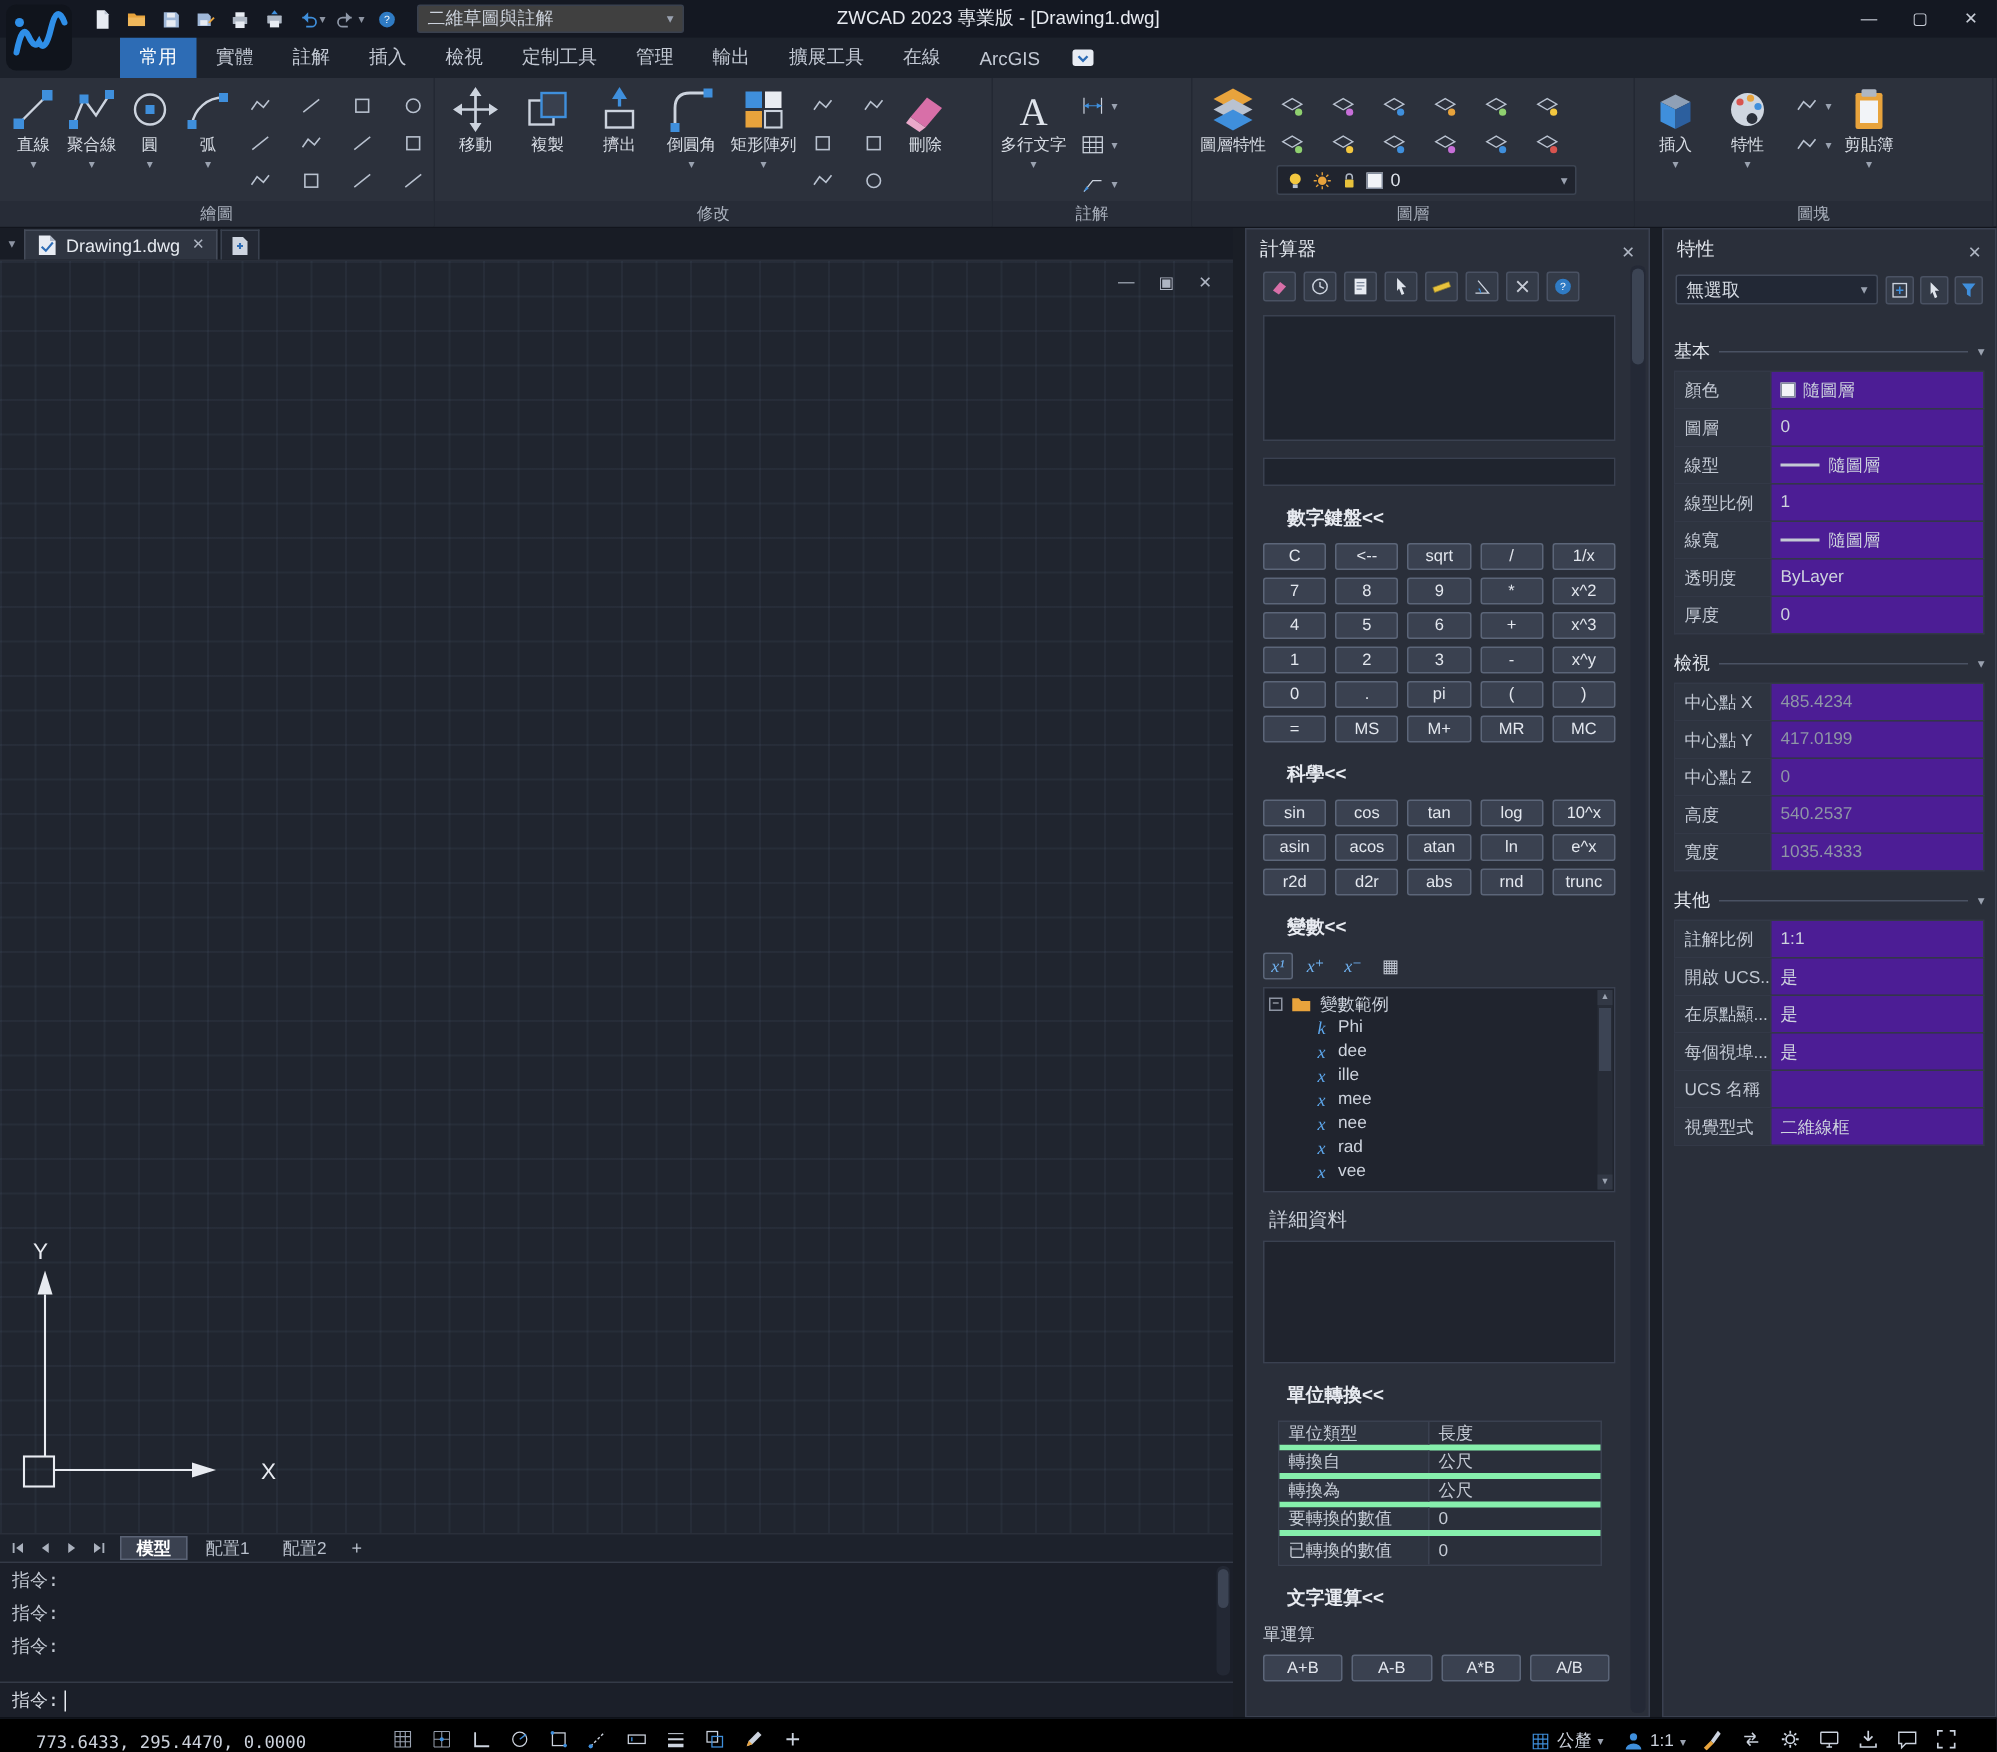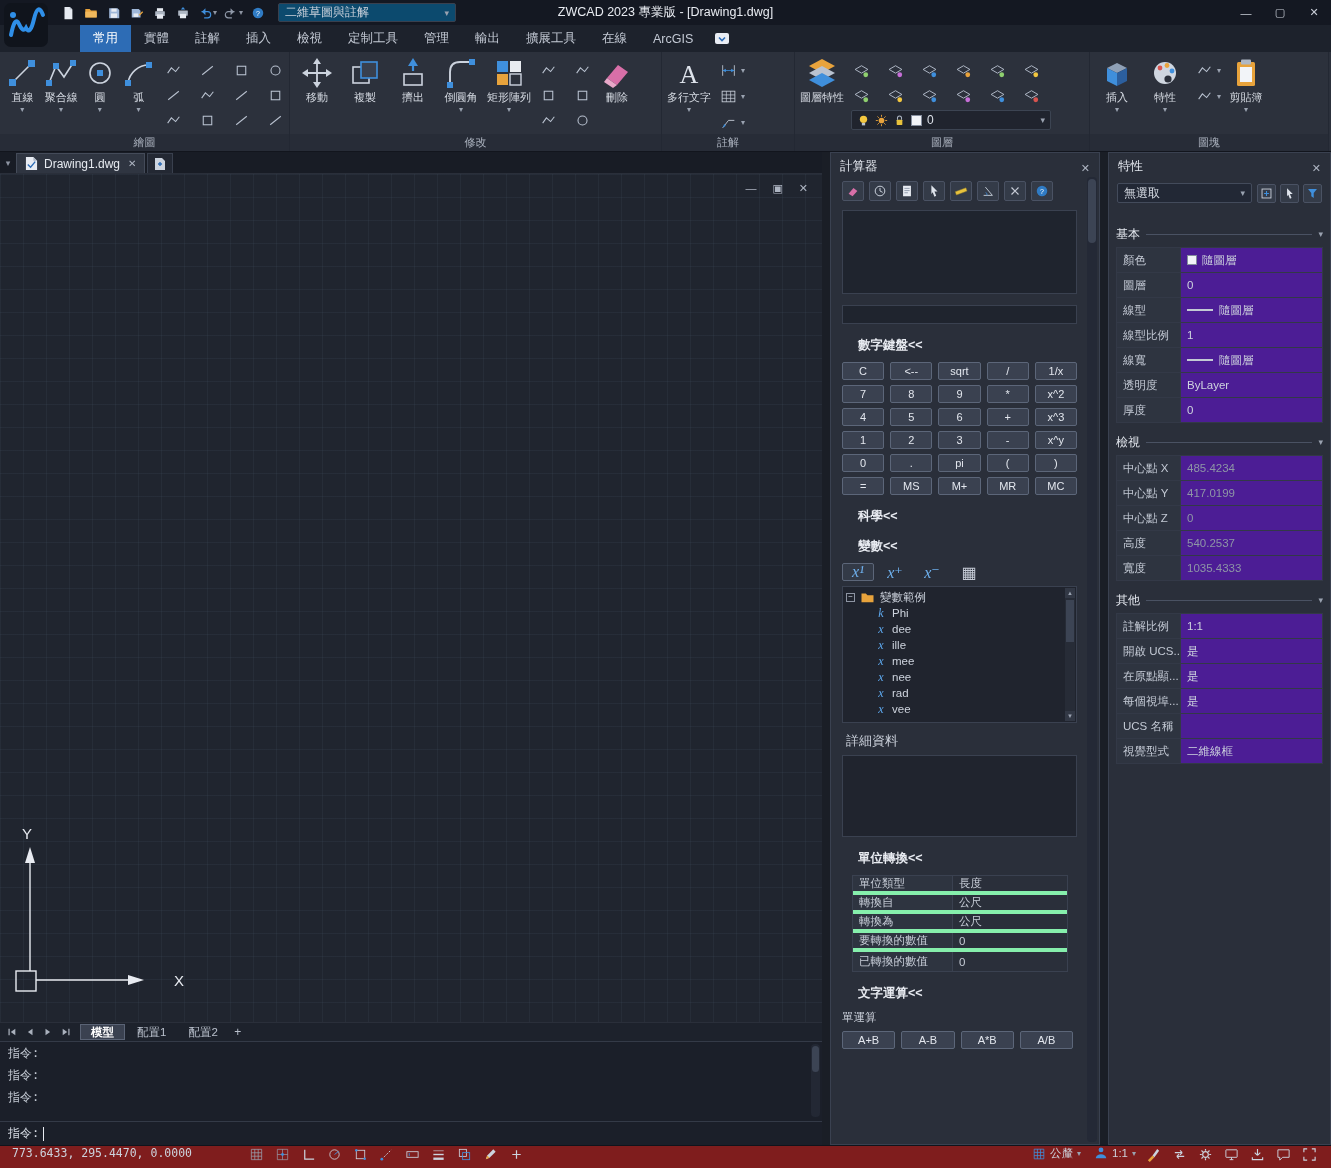--- a/index.html
+++ b/index.html
@@ -6,21 +6,21 @@
 html,body{width:1331px;height:1168px}
 body{font-family:"Liberation Sans","DejaVu Sans",sans-serif;background:#1a1e26;color:#d2d7df;font-size:12px;overflow:hidden;position:relative}
 svg{display:block}
 
 .titlebar{position:absolute;left:0;top:0;width:100%;height:25px;background:#141822;display:flex;align-items:center;z-index:30}
 .logo{position:absolute;left:3px;top:2px;width:46px;height:47px;z-index:40}
 .qat{display:flex;align-items:center;gap:3px;margin-left:58px}
 .qbtn{height:18px;min-width:20px;padding:2px 2px;display:flex;align-items:center;justify-content:center;border-radius:2px}
 .qbtn svg{width:14px;height:14px}
 .qcaret{font-size:8px;color:#8d94a2;margin-left:1px}
-.workspace{display:flex;align-items:center;gap:6px;height:19px;background:#0c4a6e;border:1px solid #39404e;border-radius:2px;padding:0 6px;margin-left:10px;width:178px;color:#ccd2dc}
+.workspace{display:flex;align-items:center;gap:6px;height:19px;background:#404040;border:1px solid #39404e;border-radius:2px;padding:0 6px;margin-left:10px;width:178px;color:#ccd2dc}
 .workspace .dd{margin-left:auto;font-size:9px;color:#9aa2b0}
 .titletext{position:absolute;left:50%;transform:translateX(-50%);top:4px;font-size:12.5px;color:#e8ebf1;white-space:nowrap}
 .winbtns{margin-left:auto;display:flex;height:25px}
 .winbtn{width:34px;display:flex;align-items:center;justify-content:center;color:#c9ced8;font-size:11px}
 
 .tabrow{position:absolute;left:0;top:25px;width:100%;height:27px;background:#1d222c;display:flex;align-items:stretch}
 .tabs{display:flex;margin-left:80px}
 .rtab{display:flex;align-items:center;padding:0 13px;color:#c3c9d4;font-size:12.5px}
 .rtab.active{background:#2d6cb5;color:#fff}
 .ribbon-toggle{width:22px;align-self:center;margin-left:8px}
@@ -81,21 +81,21 @@
 .calc-scroll .thumb{position:absolute;left:1px;right:1px;top:2px;height:64px;background:#3c4454;border-radius:4px}
 .ctoolbar{display:flex;gap:5px;margin:4px 0 9px}
 .cbtn{width:22px;height:20px;border:1px solid #4a5263;border-radius:2px;background:#343b48;display:flex;align-items:center;justify-content:center}
 .cbtn svg{width:14px;height:14px}
 .cdisplay{height:84px;background:#1f242e;border:1px solid #3a4150;margin-bottom:11px}
 .cinput{height:19px;background:#1f242e;border:1px solid #3a4150;margin-bottom:6px}
 .csec{font-size:12.5px;font-weight:bold;color:#e8ebf1;margin:13px 16px 8px}
 .cgrid{display:grid;grid-template-columns:repeat(5,1fr);gap:5px 6px}
 .ckey{height:18px;background:#3a4150;border:1px solid #5c6679;border-radius:2px;color:#e3e7ee;font-size:11px;display:flex;align-items:center;justify-content:center}
 .vtoolbar{display:flex;gap:5px;margin-bottom:5px}
-.vbtn{width:32px;height:18px;display:flex;align-items:center;justify-content:center;color:#6fb1ef;font-style:italic;font-size:16px;font-family:"Liberation Serif","DejaVu Serif",serif}
+.vbtn{width:20px;height:18px;display:flex;align-items:center;justify-content:center;color:#6fb1ef;font-style:italic;font-size:12px;font-family:"Liberation Serif","DejaVu Serif",serif}
 .vbtn.pressed{border:1px solid #5c6679;background:#333a47;border-radius:2px}
 .vbtn.plain{color:#c3c9d4;font-style:normal;font-family:"Liberation Sans",sans-serif}
 .vtree{height:137px;background:#20242e;border:1px solid #3a4150;position:relative;overflow:hidden;font-size:11.5px}
 .vtree-rows{position:absolute;left:3px;top:2px;right:13px}
 .trow{height:16px;display:flex;align-items:center;gap:5px;color:#cdd3dd}
 .trow .indent{width:24px;flex:0 0 auto}
 .texp{width:9px;height:9px;border:1px solid #8d94a2;display:flex;align-items:center;justify-content:center;font-size:8px;line-height:1;color:#cdd3dd}
 .tfolder svg{width:15px;height:12px}
 .tvaricon{width:12px;text-align:center;color:#5ea9ef;font-style:italic;font-family:"Liberation Serif","DejaVu Serif",serif;font-size:12px}
 .vtree-sb{position:absolute;right:1px;top:1px;bottom:1px;width:10px;background:#272c37}
@@ -125,21 +125,21 @@
 .psec-caret{font-size:9px;color:#9aa2b0}
 .prows{border-top:1px solid #333947}
 .prow{display:grid;grid-template-columns:64px 1fr;height:25px;border:1px solid #333947;border-top:none}
 .pcell{display:flex;align-items:center;padding:0 6px;font-size:11.5px;overflow:hidden;white-space:nowrap}
 .pcell.lab{color:#c3c9d4;background:#2e3440;border-right:1px solid #333947}
 .pcell.val{color:#ced4de;background:#4c1d95}
 .pcell.val.dim{color:#8e96a6}
 .swatch{width:10px;height:10px;background:#f2f4f8;border:1px solid #858e9e;margin-right:5px;flex:0 0 auto}
 .linesample{width:26px;height:2px;background:#c3c9d4;margin-right:6px;flex:0 0 auto}
 
-.statusbar{position:absolute;left:0;bottom:0;width:100%;height:23px;background:#7f1d1d;border-top:1px solid #10141c;display:flex;align-items:flex-start;padding:0 12px;gap:3px}
+.statusbar{position:absolute;left:0;bottom:0;width:100%;height:23px;background:#000000;border-top:1px solid #10141c;display:flex;align-items:flex-end;padding:0 24px;gap:3px}
 .coords{font-size:11.5px;color:#ccd2dc;font-family:"DejaVu Sans Mono","Liberation Mono",monospace;width:232px;flex:0 0 auto}
 .stgroup{display:flex;gap:7px}
 .stbtn{width:19px;height:17px;display:flex;align-items:center;justify-content:center}
 .stbtn svg{width:15px;height:15px}
 .stspacer{flex:1}
 .stlabel{display:flex;align-items:center;gap:4px;font-size:11.5px;color:#ccd2dc;margin:0 5px}
 .stlabel svg{width:14px;height:14px}
 .stlabel .dd{font-size:8px;color:#9aa2b0}
 </style>
 </head>
@@ -850,20 +850,37 @@
           <div class="ckey">pi</div>
           <div class="ckey">(</div>
           <div class="ckey">)</div>
           <div class="ckey">=</div>
           <div class="ckey">MS</div>
           <div class="ckey">M+</div>
           <div class="ckey">MR</div>
           <div class="ckey">MC</div>
         </div>
       <div class="csec">科學&lt;&lt;</div>
+      <div class="cgrid">
+          <div class="ckey">sin</div>
+          <div class="ckey">cos</div>
+          <div class="ckey">tan</div>
+          <div class="ckey">log</div>
+          <div class="ckey">10^x</div>
+          <div class="ckey">asin</div>
+          <div class="ckey">acos</div>
+          <div class="ckey">atan</div>
+          <div class="ckey">ln</div>
+          <div class="ckey">e^x</div>
+          <div class="ckey">r2d</div>
+          <div class="ckey">d2r</div>
+          <div class="ckey">abs</div>
+          <div class="ckey">rnd</div>
+          <div class="ckey">trunc</div>
+        </div>
       <div class="csec">變數&lt;&lt;</div>
       <div class="vtoolbar">
           <div class="vbtn pressed">x¹</div>
           <div class="vbtn">x⁺</div>
           <div class="vbtn">x⁻</div>
           <div class="vbtn plain">▦</div>
         </div>
       <div class="vtree">
         <div class="vtree-rows">
             <div class="trow">

